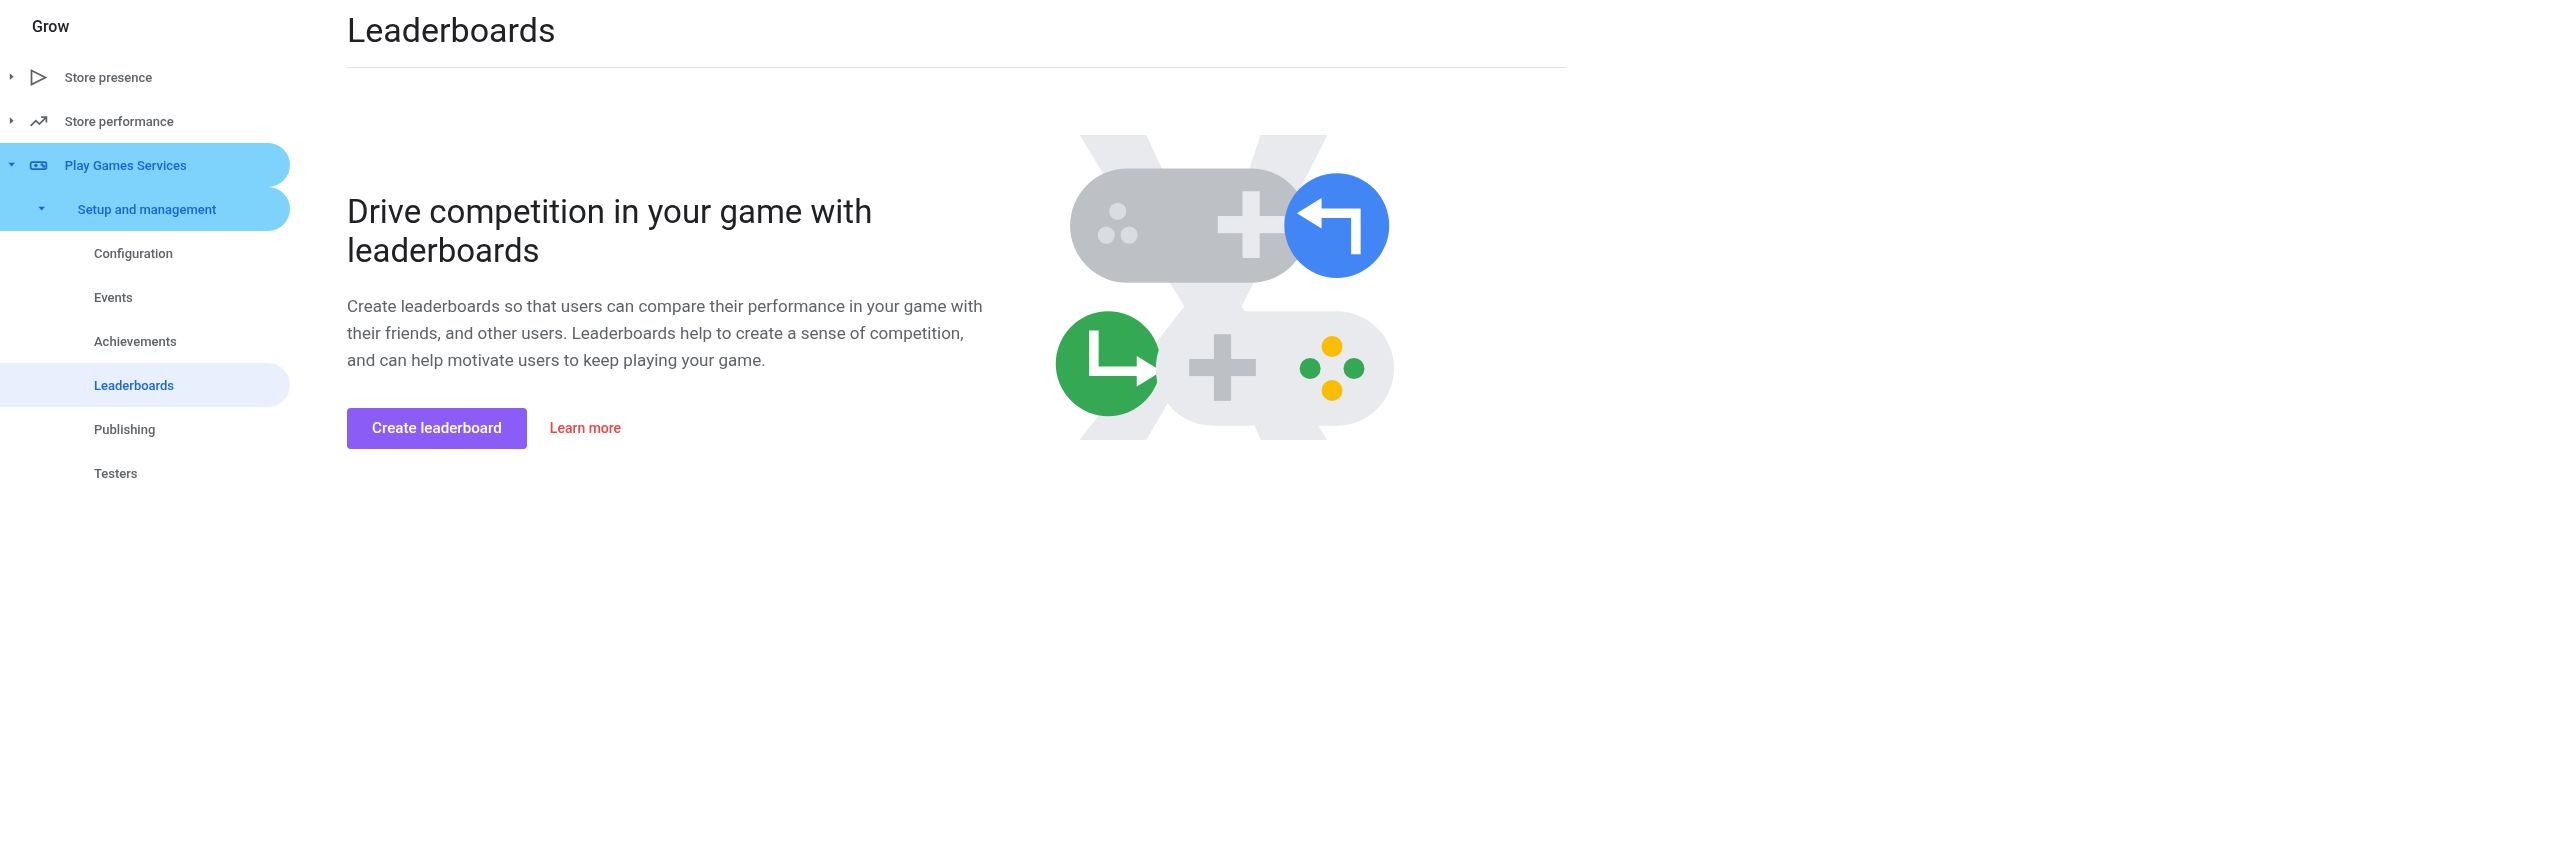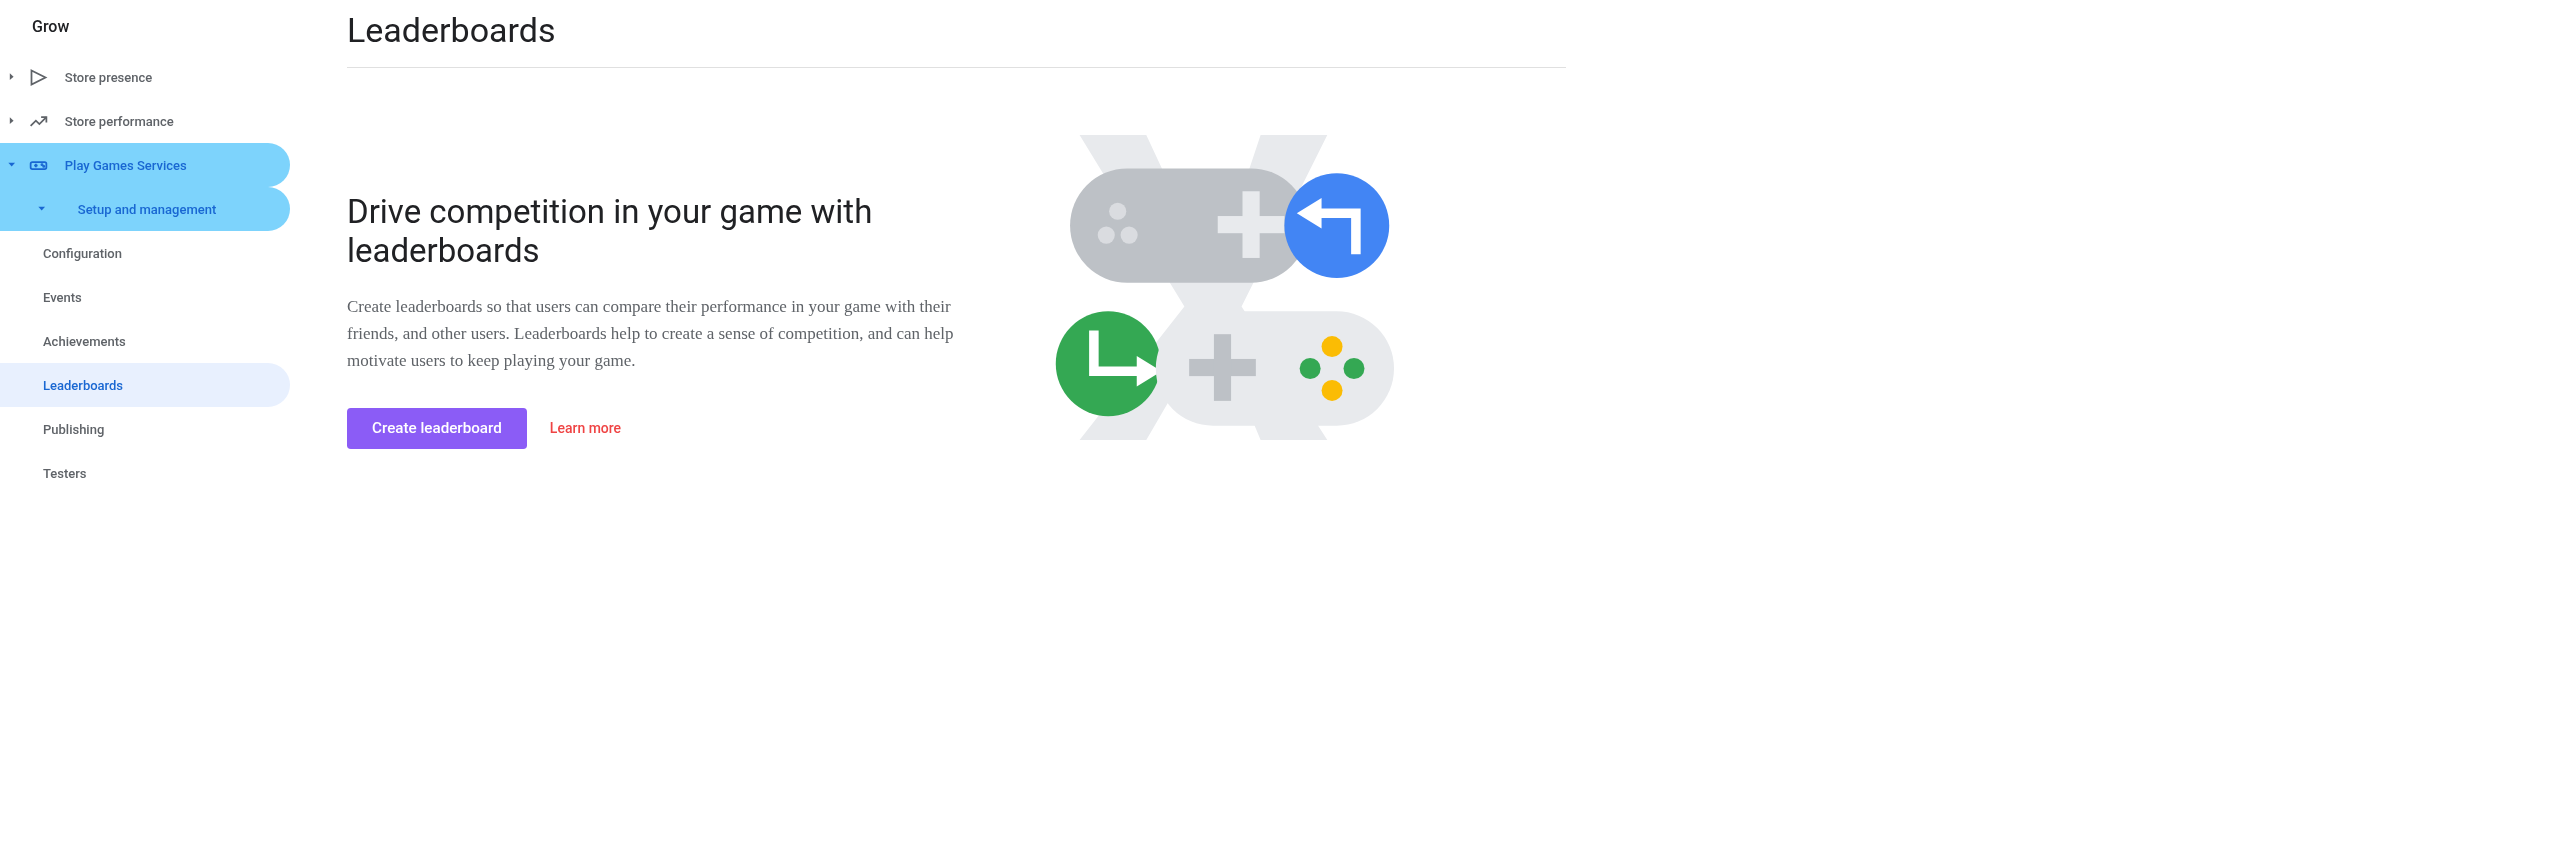--- a/index.html
+++ b/index.html
@@ -66,21 +66,21 @@
 
     .sidebar-item.level-1 .arrow {
       margin-left: 34px;
     }
     .sidebar-item.level-1 .icon {
       width: 0;
       margin-right: 21px;
     }
 
     .sidebar-item.level-2 {
-      padding-left: 43px;
+      padding-left: 94px;
       text-align: right;
     }
 
     .sidebar-item.level-2.selected {
       background: #e8f0fe;
       color: #1967d2;
     }
 
     .main {
       flex: 1;
@@ -113,21 +113,20 @@
       font-weight: 400;
       color: #202124;
       margin-bottom: 23px;
     }
 
     .content-description {
       font-size: 17px;
       line-height: 1.6;
       color: #5f6368;
       margin-bottom: 34px;
-      font-family: Liberation Serif, serif;
     }
 
     .actions {
       display: flex;
       align-items: center;
       gap: 23px;
     }
 
     .btn-primary {
       background: #8b5cf6;

